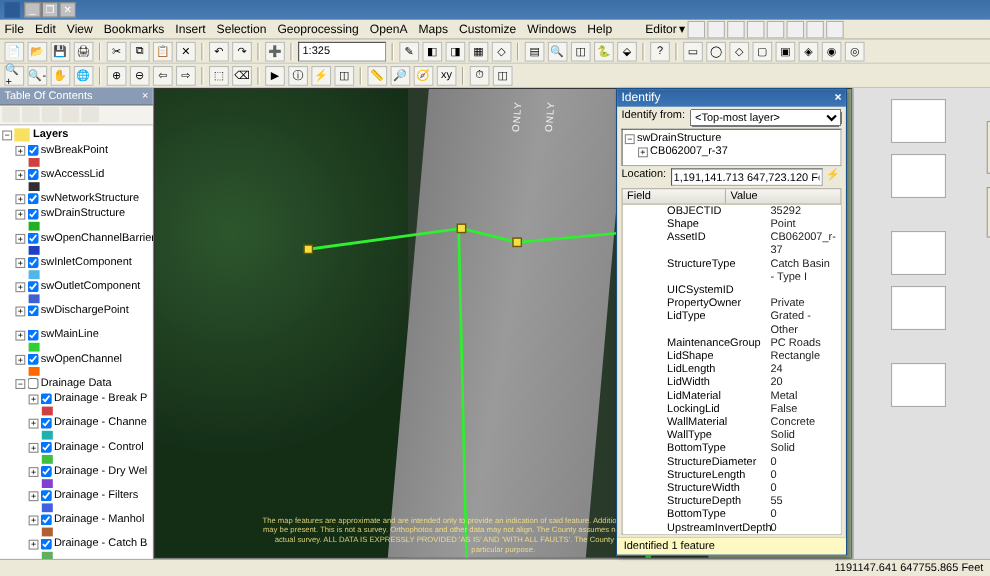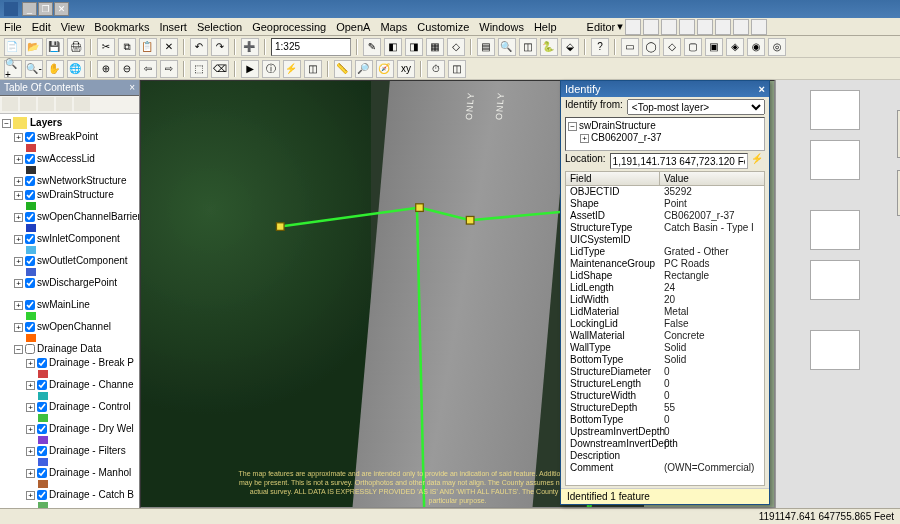--- a/index.html
+++ b/index.html
@@ -61,21 +61,21 @@
   .identify .id-row { display: flex; padding: 2px 4px; gap: 4px; font-size: 10px; }
   .identify select { flex: 1; font-size: 10px; height: 16px; }
   .identify .id-tree { background: #fff; border: 1px inset #aaa; height: 34px; font-size: 10px; padding: 2px; line-height: 12px; margin: 0 4px; }
   .identify .id-tree .tg { width: 9px; height: 9px; border: 1px solid #888; display: inline-flex; align-items: center; justify-content: center; font-size: 8px; line-height: 7px; margin-right: 2px; }
   .identify .loc-input { flex: 1; font-size: 10px; height: 16px; background: #fff; border: 1px inset #aaa; padding: 0 2px; }
   .identify .attr-head { display: flex; background: linear-gradient(#f6f6f3,#e2e0d6); border: 1px solid #b6b3a6; margin: 0 4px; }
   .identify .attr-head div { font-size: 10px; padding: 1px 4px; }
   .identify .attr-head .f { width: 94px; border-right: 1px solid #b6b3a6; }
   .identify .attr-table { margin: 0 4px 2px 4px; border: 1px solid #b6b3a6; border-top: none; height: 300px; overflow-y: auto; background: #fff; }
   .identify .attr-table .ar { display: flex; font-size: 10px; line-height: 12px; }
-  .identify .attr-table .ar .af { width: 94px; padding: 0 4px; color: #000; }
+  .identify .attr-table .ar .af { width: 94px; padding: 0 4px; color: #000; margin-left: 36px; }
   .identify .attr-table .ar .av { flex: 1; padding: 0 4px; color: #222; }
   .identify .status { font-size: 10px; padding: 2px 6px; background: #fef9c3; border-top: 1px solid #ccc; }
 
   
   .statusbar { height: 16px; background: #ece9d8; border-top: 1px solid #aca899; display: flex; align-items: center; padding: 0 6px; font-size: 10px; }
   .statusbar .coords { margin-left: auto; }
 </style>
 </head>
 <body>
 
@@ -441,20 +441,24 @@
         </div>
         <div class="ar">
           <div class="af">StructureType</div>
           <div class="av">Catch Basin - Type I</div>
         </div>
         <div class="ar">
           <div class="af">UICSystemID</div>
           <div class="av"></div>
         </div>
         <div class="ar">
+          <div class="af">PropertyOwner</div>
+          <div class="av">Private</div>
+        </div>
+        <div class="ar">
           <div class="af">LidType</div>
           <div class="av">Grated - Other</div>
         </div>
         <div class="ar">
           <div class="af">MaintenanceGroup</div>
           <div class="av">PC Roads</div>
         </div>
         <div class="ar">
           <div class="af">LidShape</div>
           <div class="av">Rectangle</div>

